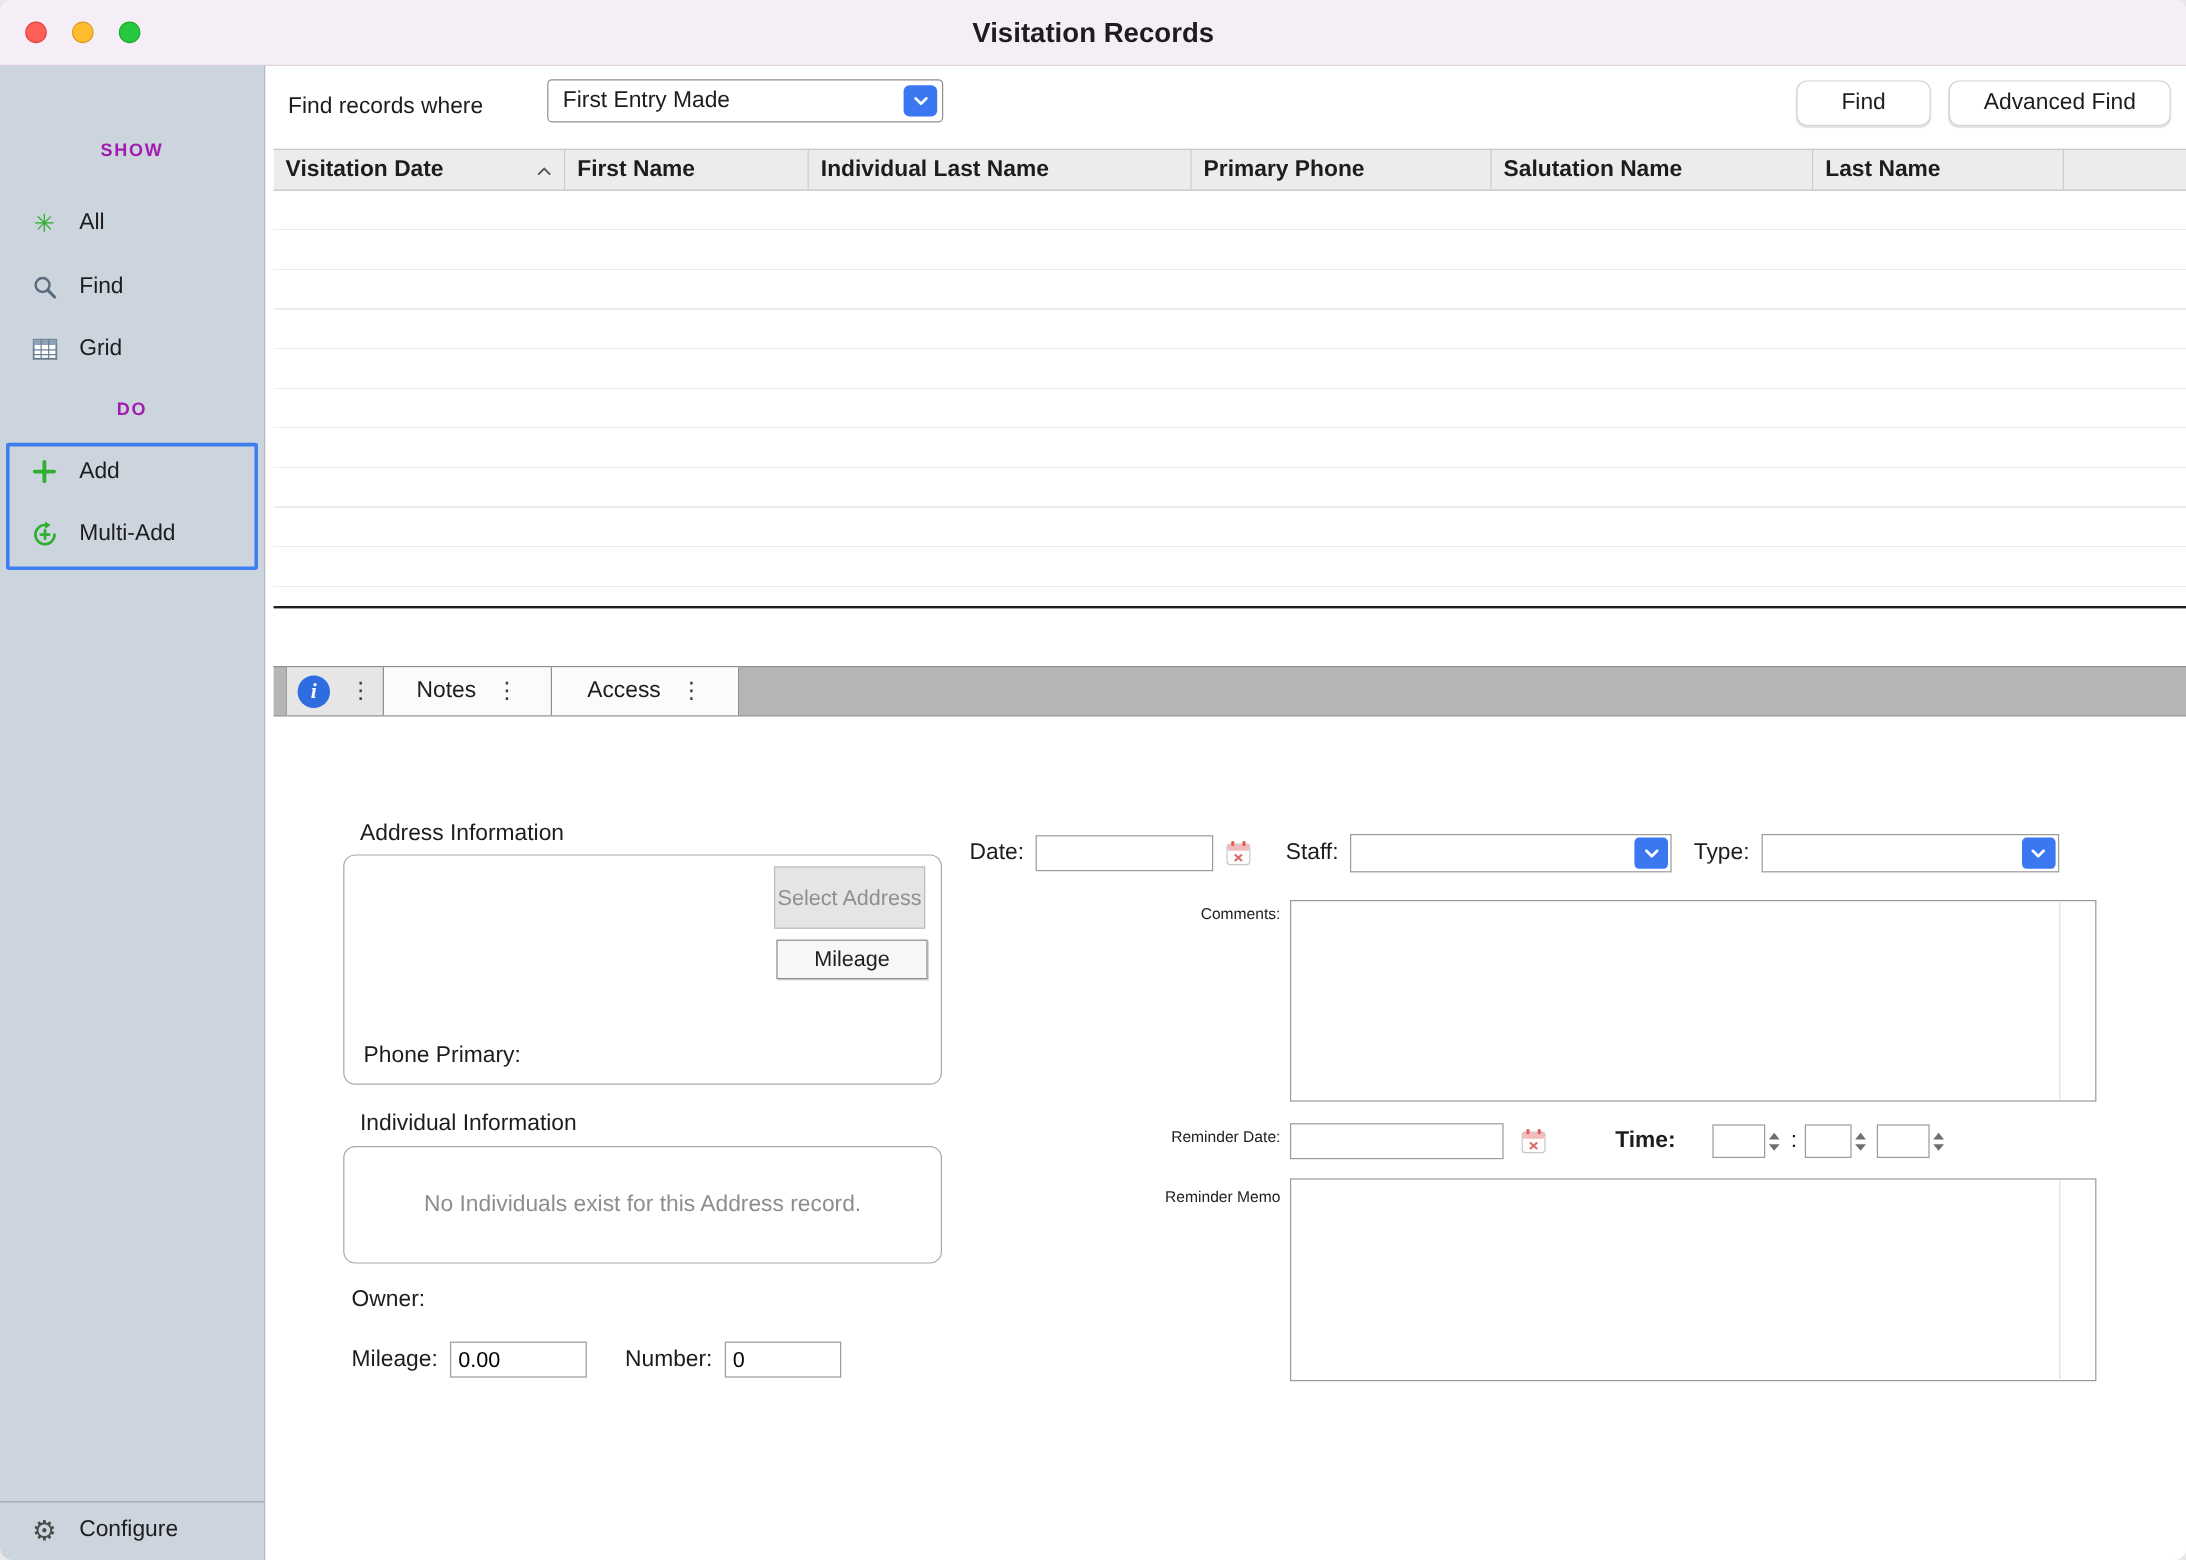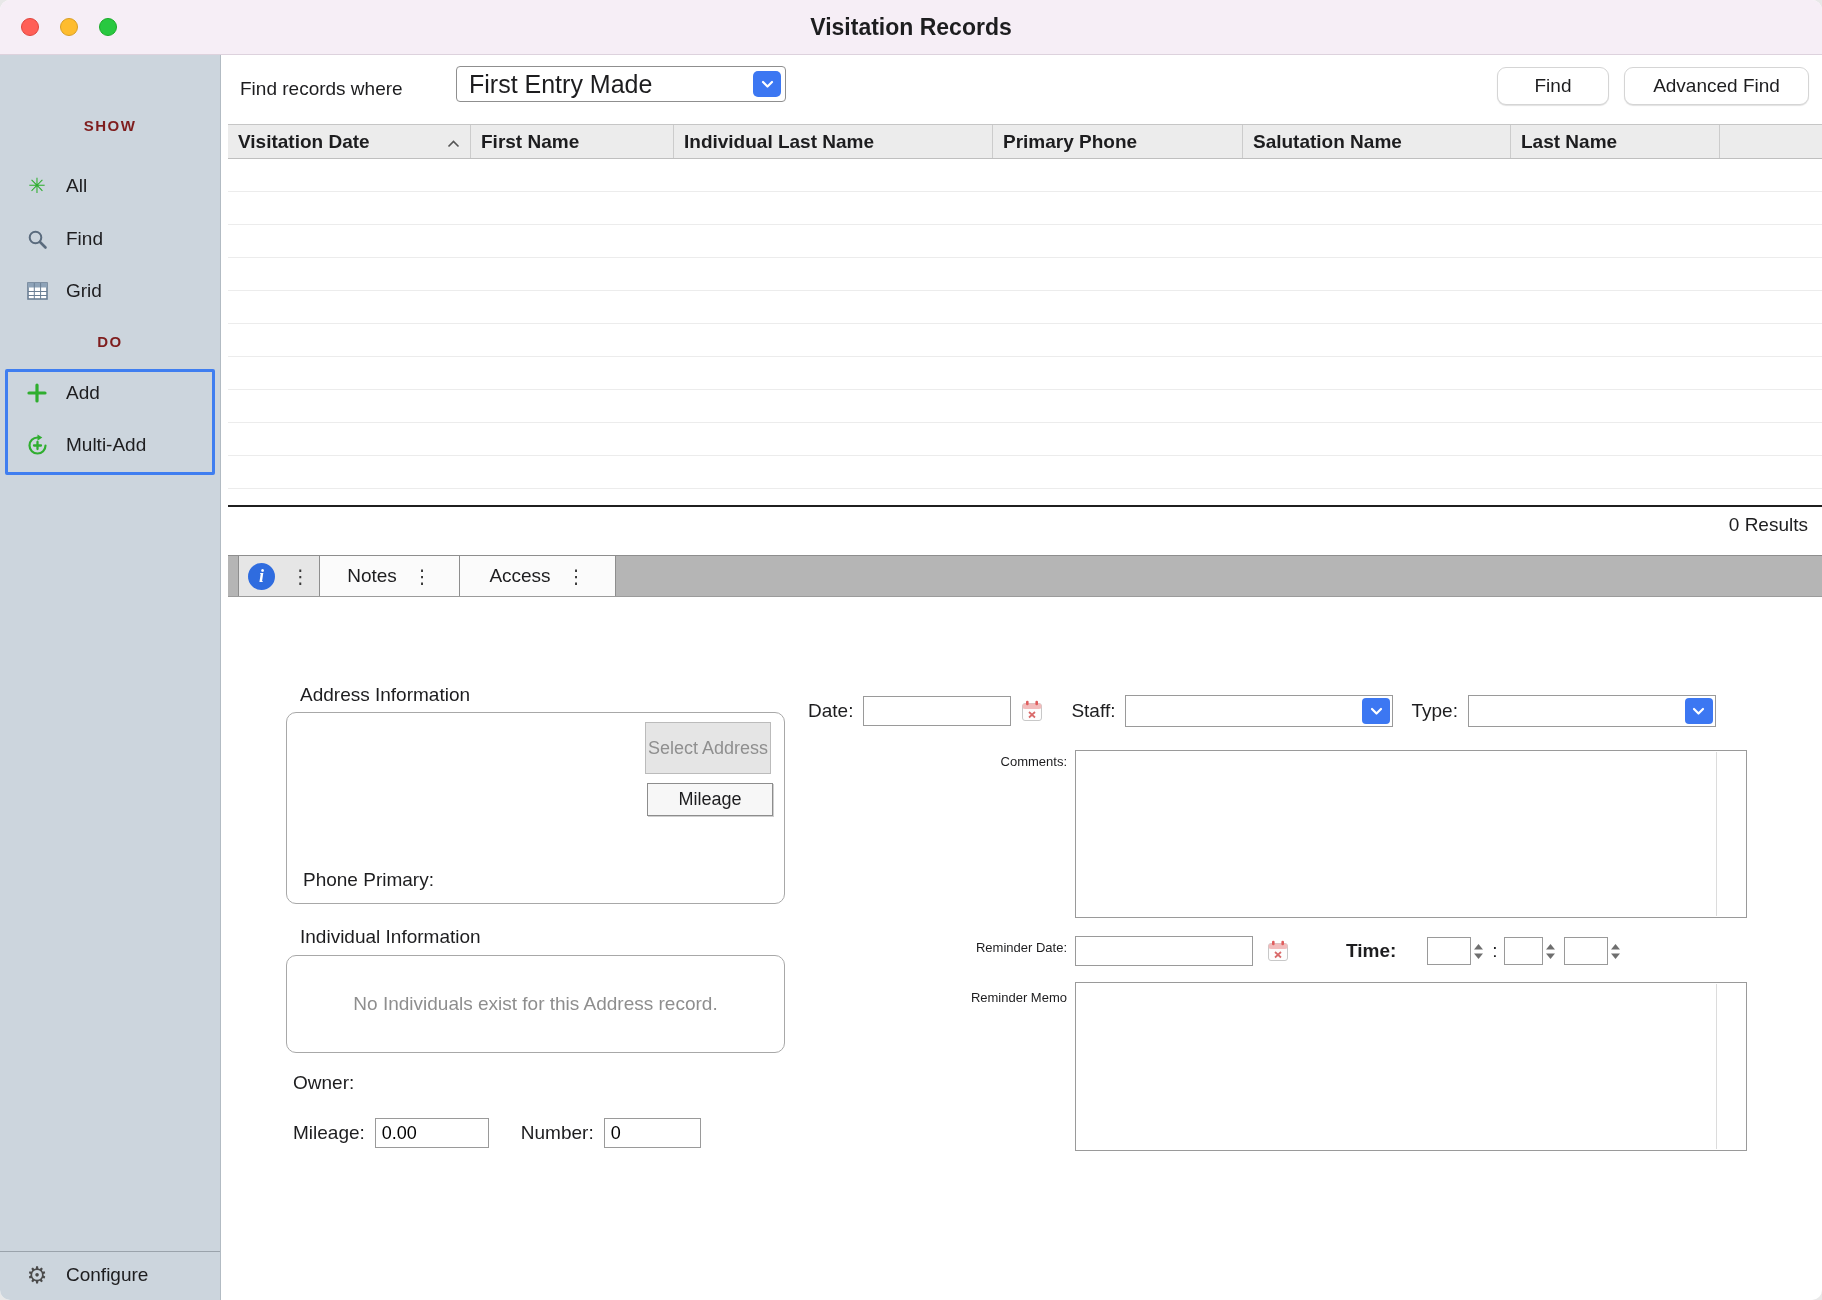--- a/index.html
+++ b/index.html
@@ -8,30 +8,30 @@
   
   .titlebar{position:absolute;left:0;top:0;right:0;height:55px;background:#f6eef6;border-bottom:1px solid #ddd2dd;box-sizing:border-box;}
   .title{line-height:54px;text-align:center;font-weight:bold;font-size:23px;}
   .traffic{position:absolute;left:21px;top:18px;display:flex;gap:21px;}
   .tl{width:18px;height:18px;border-radius:50%;box-sizing:border-box;}
   .tl.red{background:#ff5f57;border:1px solid #e0443e;}
   .tl.yellow{background:#febc2e;border:1px solid #d89e24;}
   .tl.green{background:#28c840;border:1px solid #1aab29;}
   
   .sidebar{position:absolute;left:0;top:55px;bottom:0;width:221px;background:#ccd5dd;border-right:1px solid #b2bbc3;box-sizing:border-box;}
-  .side-header{position:absolute;left:0;right:0;text-align:center;font-size:15px;font-weight:bold;color:#7f1d1d;letter-spacing:1.5px;}
+  .side-header{position:absolute;left:0;right:0;text-align:center;font-size:15px;font-weight:bold;color:#a21caf;letter-spacing:1.5px;}
   .side-item{position:absolute;left:0;right:0;height:40px;display:flex;align-items:center;padding-left:24px;gap:16px;font-size:19px;cursor:default;box-sizing:border-box;}
   .side-icon{width:26px;display:flex;justify-content:center;align-items:center;}
   .glyph-green{color:#2fae2f;font-size:21px;font-weight:bold;}
   .selection-box{position:absolute;left:5px;width:210px;top:314px;height:106px;border:3px solid #3f7ef0;border-radius:2px;box-sizing:border-box;}
   .side-divider{position:absolute;left:0;right:0;top:1196px;height:1px;background:#9aa3ab;}
   .gear-glyph{font-size:23px;color:#4a4a4a;}
   
   .toolbar-label{position:absolute;left:240px;top:78px;font-size:19px;}
-  .find-dropdown{position:absolute;left:456px;top:66px;width:330px;height:36px;background:#ffffff;border:1px solid #8f8f8f;border-radius:4px;box-sizing:border-box;font-size:25px;line-height:34px;padding-left:12px;}
+  .find-dropdown{position:absolute;left:456px;top:66px;width:330px;height:36px;background:#ffffff;border:1px solid #8f8f8f;border-radius:4px;box-sizing:border-box;font-size:19px;line-height:34px;padding-left:12px;}
   .popup-btn{position:absolute;right:4px;top:4px;bottom:4px;width:28px;background:#3c77f2;border-radius:5px;display:flex;align-items:center;justify-content:center;}
   .btn{position:absolute;height:38px;background:#ffffff;border:1px solid #d5d5d5;border-radius:9px;font-size:19px;display:flex;align-items:center;justify-content:center;box-shadow:0 1px 1px rgba(0,0,0,0.12);box-sizing:border-box;cursor:default;}
   
   .thead{position:absolute;left:228px;top:124px;width:1594px;height:35px;display:flex;background:#ececec;border-top:1px solid #c6c6c6;border-bottom:1px solid #bfbfbf;box-sizing:border-box;}
   .th{display:flex;align-items:center;padding:0 10px;font-weight:bold;font-size:19px;border-right:1px solid #cccccc;box-sizing:border-box;white-space:nowrap;overflow:hidden;text-align:center;}
   .tbody{position:absolute;left:228px;top:159px;width:1594px;height:346px;
     background:repeating-linear-gradient(to bottom,#ffffff 0px,#ffffff 32px,#ececec 32px,#ececec 33px);}
   .dark-line{position:absolute;left:228px;top:505px;width:1594px;height:2px;background:#1f1f1f;}
   .results{position:absolute;left:228px;top:514px;width:1580px;text-align:right;font-size:19px;}
   
@@ -180,21 +180,20 @@
         <span>Salutation Name</span>
       </div>
     <div class="th" style="width:209px;">
         <span>Last Name</span>
       </div>
     <div class="th" style="width:102px;border-right:none;"></div>
   </div>
 
   <div class="tbody"></div>
   <div class="dark-line"></div>
-  <div class="results">0 Results</div>
 
   <div class="tabstrip">
     <div class="tab active" style="width:82px;">
       <span class="info-circle">i</span>
       <span class="tab-dots">⋮</span>
     </div>
     <div class="tab" style="width:140px;">
       <span>Notes</span>
       <span class="tab-dots">⋮</span>
     </div>

